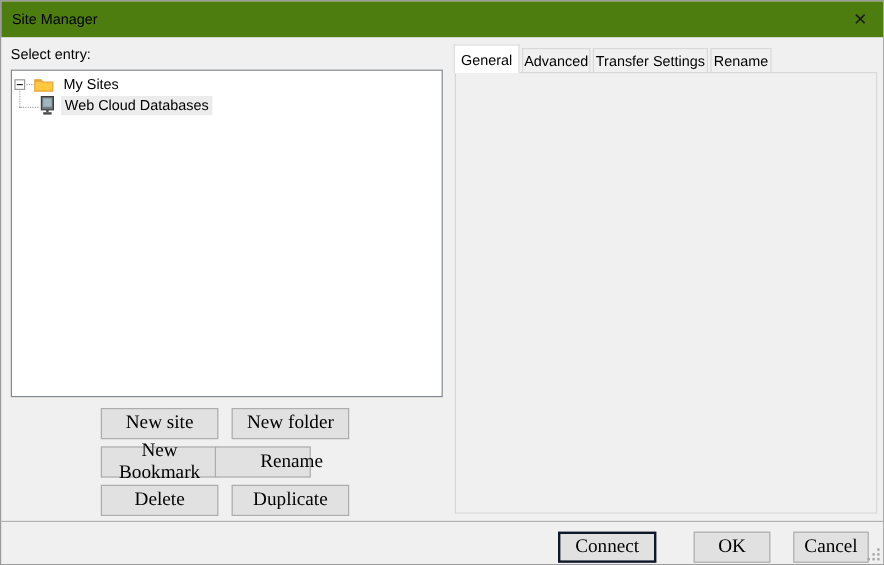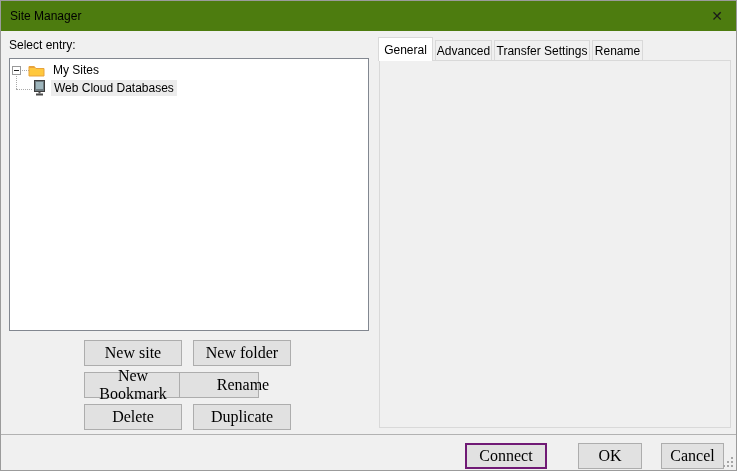--- a/index.html
+++ b/index.html
@@ -38,21 +38,21 @@
   .dot-v { position: absolute; border-left: 1px dotted #A9A9A9; }
   .tree-label { padding: 1px 3px; white-space: nowrap; }
   .tree-label.selected { background: #ECECEC; }
 
   
   .btn {
     position: absolute; height: 26px; background: #E1E1E1; border: 1px solid #ADADAD;
     font-size: 16px; font-family: Liberation Serif, serif; display: flex; align-items: center; justify-content: center;
     padding: 0; cursor: default;
   }
-  .btn.default { border: 2px solid #701a75; }
+  .btn.default { border: 2px solid #0f172a; }
 
   
   .tab {
     position: absolute; background: #F0F0F0; border: 1px solid #D9D9D9; border-bottom: none;
     display: flex; align-items: center; justify-content: center; font-size: 12px; cursor: default;
   }
   .tab.active { background: #FFFFFF; z-index: 3; }
   .panel {
     position: absolute; left: 378px; top: 59px; width: 352px; height: 368px;
     border: 1px solid #D9D9D9; background: #F0F0F0; z-index: 1;

